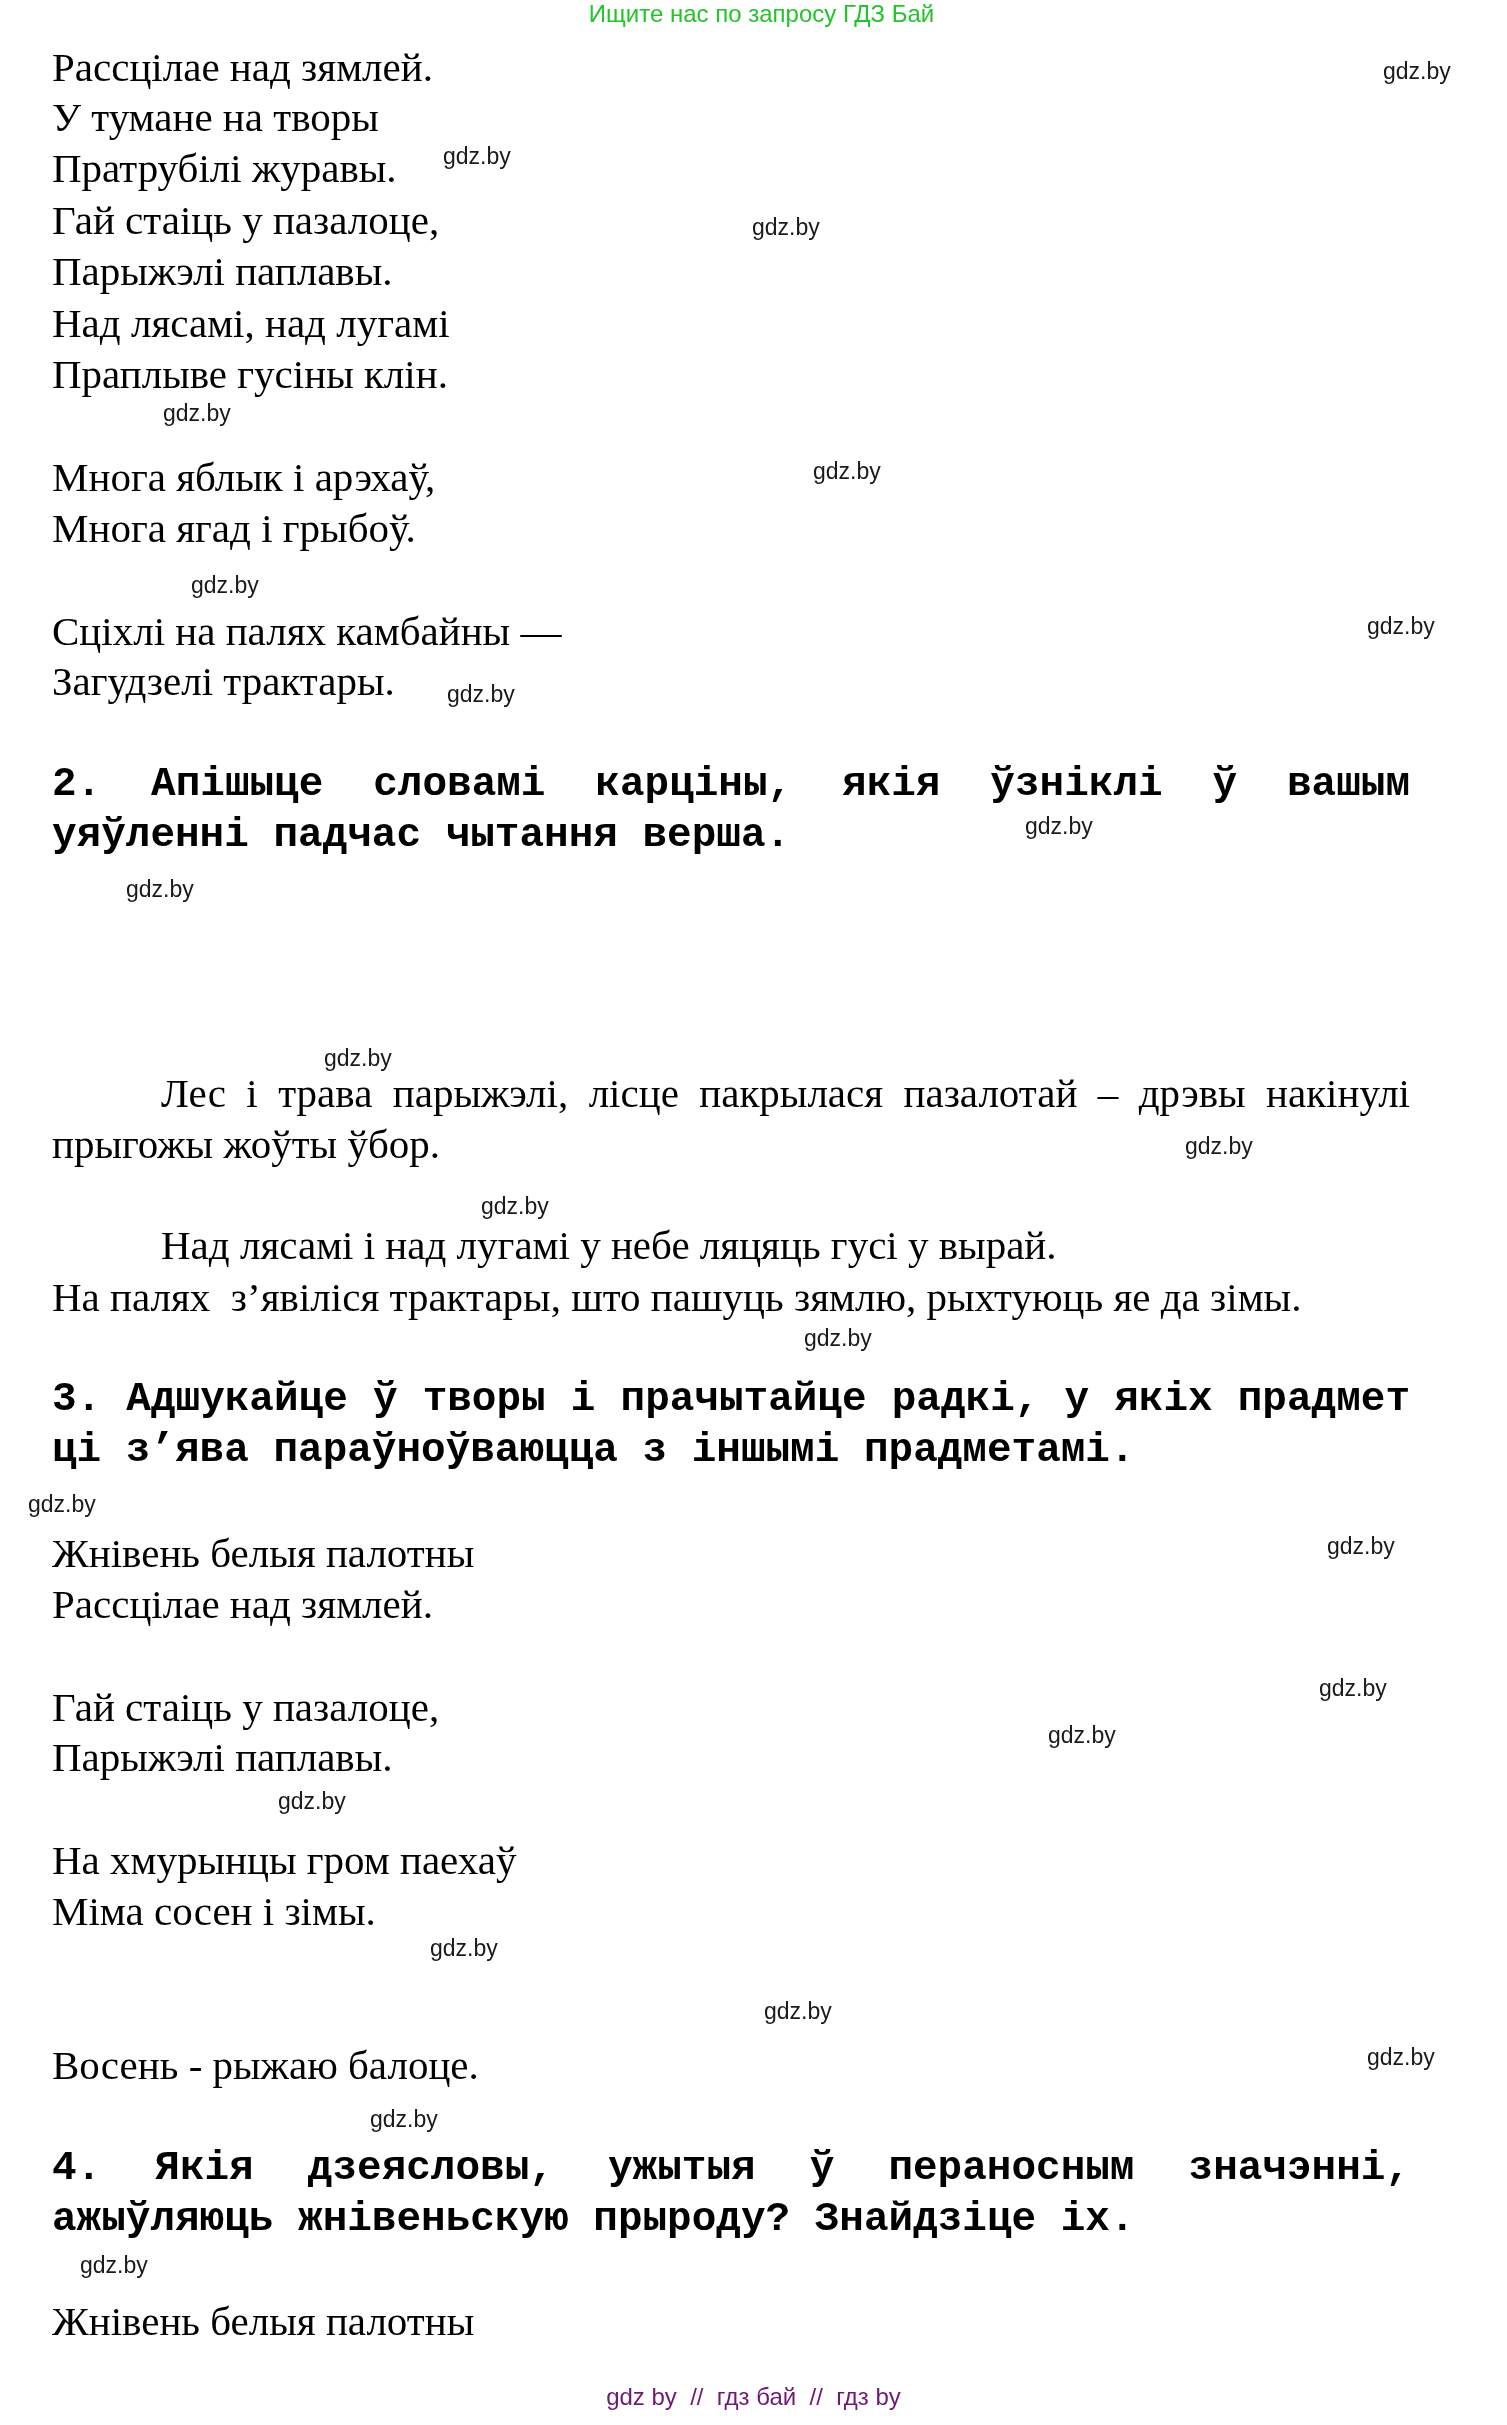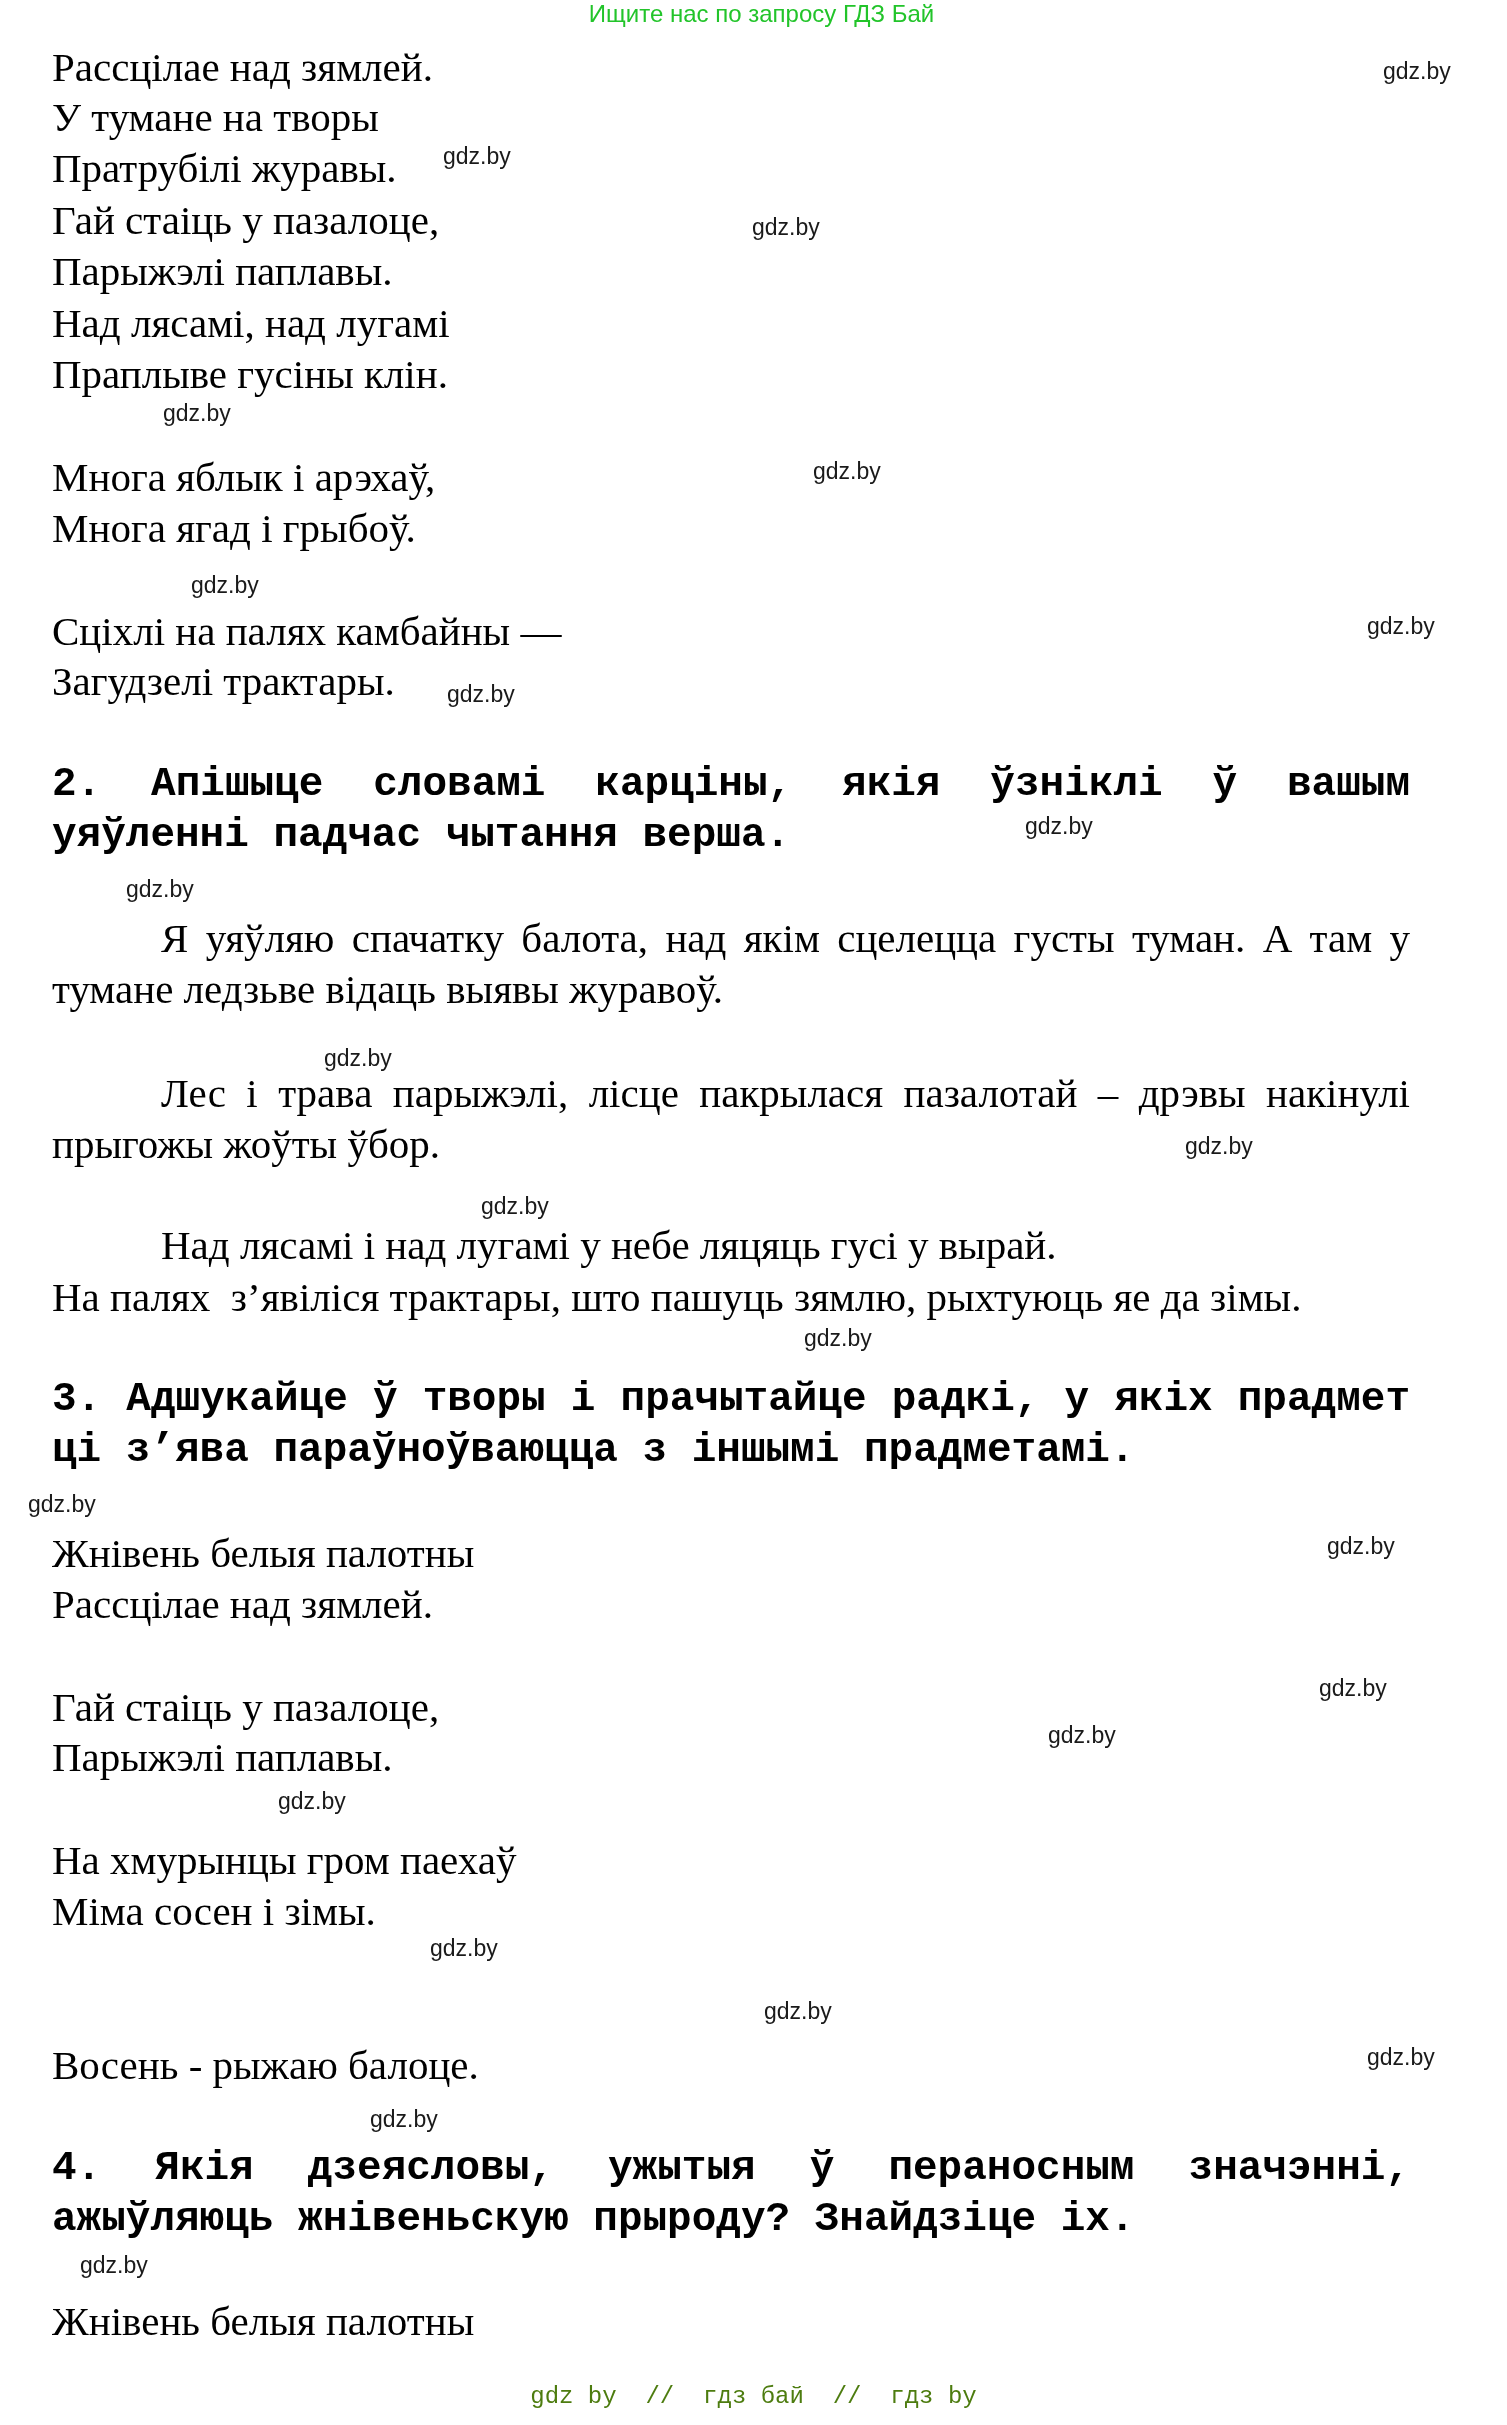--- a/index.html
+++ b/index.html
@@ -5,22 +5,22 @@
   html, body { margin: 0; padding: 0; background: #ffffff; }
   body { width: 1507px; height: 2426px; position: relative; overflow: hidden; }
   .page { position: absolute; left: 0; top: 0; width: 1507px; height: 2426px; background: #ffffff; }
   .banner {
     position: absolute; left: 8px; top: 0; width: 1507px; height: 31px;
     text-align: center; font-family: "Liberation Sans", sans-serif;
     font-size: 24px; line-height: 28px; color: #22c42a;
   }
   .footer {
     position: absolute; left: 0; top: 2378px; width: 1507px; height: 38px;
-    text-align: center; font-family: Liberation Mono, monospace;
-    font-size: 24px; line-height: 38px; color: #4d7c0f; white-space: pre;
+    text-align: center; font-family: Liberation Sans, sans-serif;
+    font-size: 24px; line-height: 38px; color: #701a75; white-space: pre;
   }
   .line {
     position: absolute; left: 52px; font-family: "Liberation Serif", serif;
     font-size: 41px; line-height: 51px; color: #000; white-space: pre;
   }
   .para {
     position: absolute; left: 52px; width: 1358px; font-family: "Liberation Serif", serif;
     font-size: 41px; line-height: 51px; color: #000; text-align: justify;
   }
   .para .indent { display: inline-block; width: 109px; }
@@ -47,21 +47,20 @@
   <div class="line" style="top:195px">Гай стаіць у пазалоце,</div>
   <div class="line" style="top:246px">Парыжэлі паплавы.</div>
   <div class="line" style="top:298px">Над лясамі, над лугамі</div>
   <div class="line" style="top:349px">Праплыве гусіны клін.</div>
   <div class="line" style="top:452px">Многа яблык і арэхаў,</div>
   <div class="line" style="top:503px">Многа ягад і грыбоў.</div>
   <div class="line" style="top:606px">Сціхлі на палях камбайны —</div>
   <div class="line" style="top:656px">Загудзелі трактары.</div>
 
   <div class="heading" style="top:759px">2. Апішыце словамі карціны, якія ўзніклі ў вашым уяўленні падчас чытання верша.</div>
-  <div class="para" style="top:913px"><span class="indent"></span><span>Я уяўляю спачатку балота, над якім сцелецца густы туман. А там у тумане ледзьве відаць выявы журавоў.</span></div>
   <div class="para" style="top:1068px"><span class="indent"></span><span>Лес і трава парыжэлі, лісце пакрылася пазалотай – дрэвы накінулі прыгожы жоўты ўбор.</span></div>
   <div class="para" style="top:1220px"><span class="indent"></span><span>Над лясамі і над лугамі у небе ляцяць гусі у вырай.</span></div>
   <div class="line" style="top:1272px">На палях  з’явіліся трактары, што пашуць зямлю, рыхтуюць яе да зімы.</div>
 
   <div class="heading" style="top:1374px">3. Адшукайце ў творы і прачытайце радкі, у якіх прадмет ці з’ява параўноўваюцца з іншымі прадметамі.</div>
   <div class="line" style="top:1528px">Жнівень белыя палотны</div>
   <div class="line" style="top:1579px">Рассцілае над зямлей.</div>
   <div class="line" style="top:1682px">Гай стаіць у пазалоце,</div>
   <div class="line" style="top:1732px">Парыжэлі паплавы.</div>
   <div class="line" style="top:1835px">На хмурынцы гром паехаў</div>

